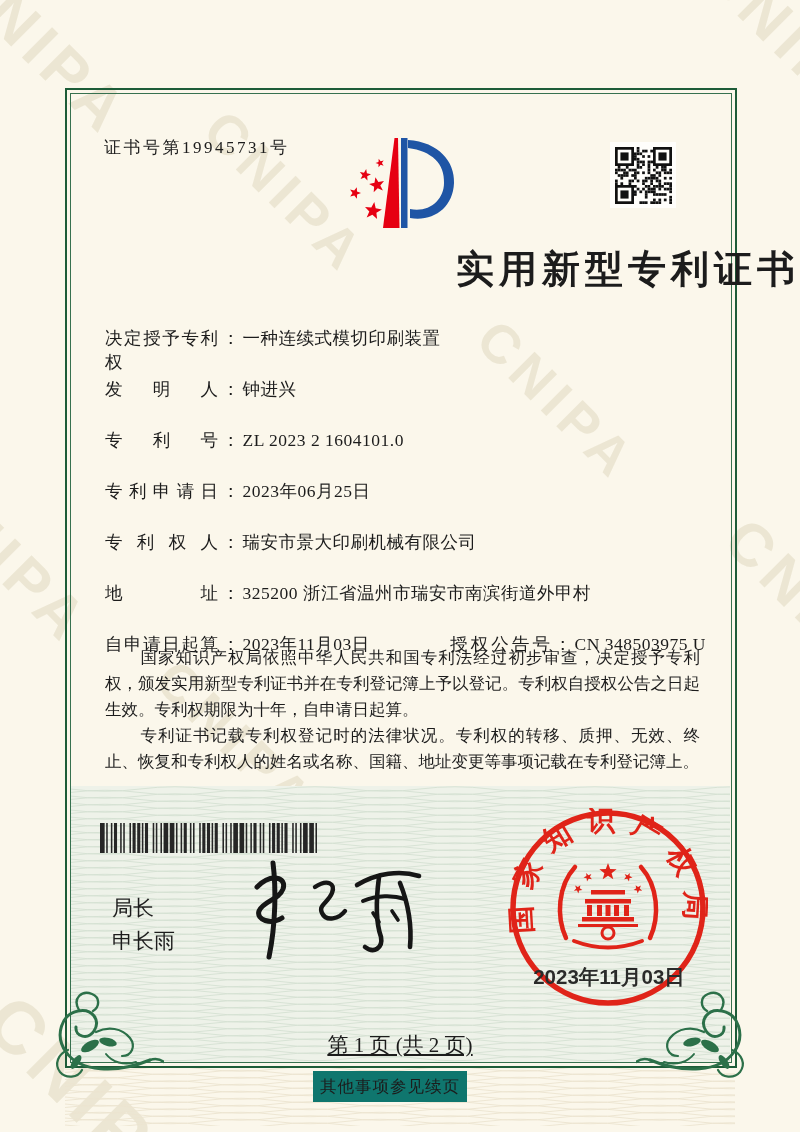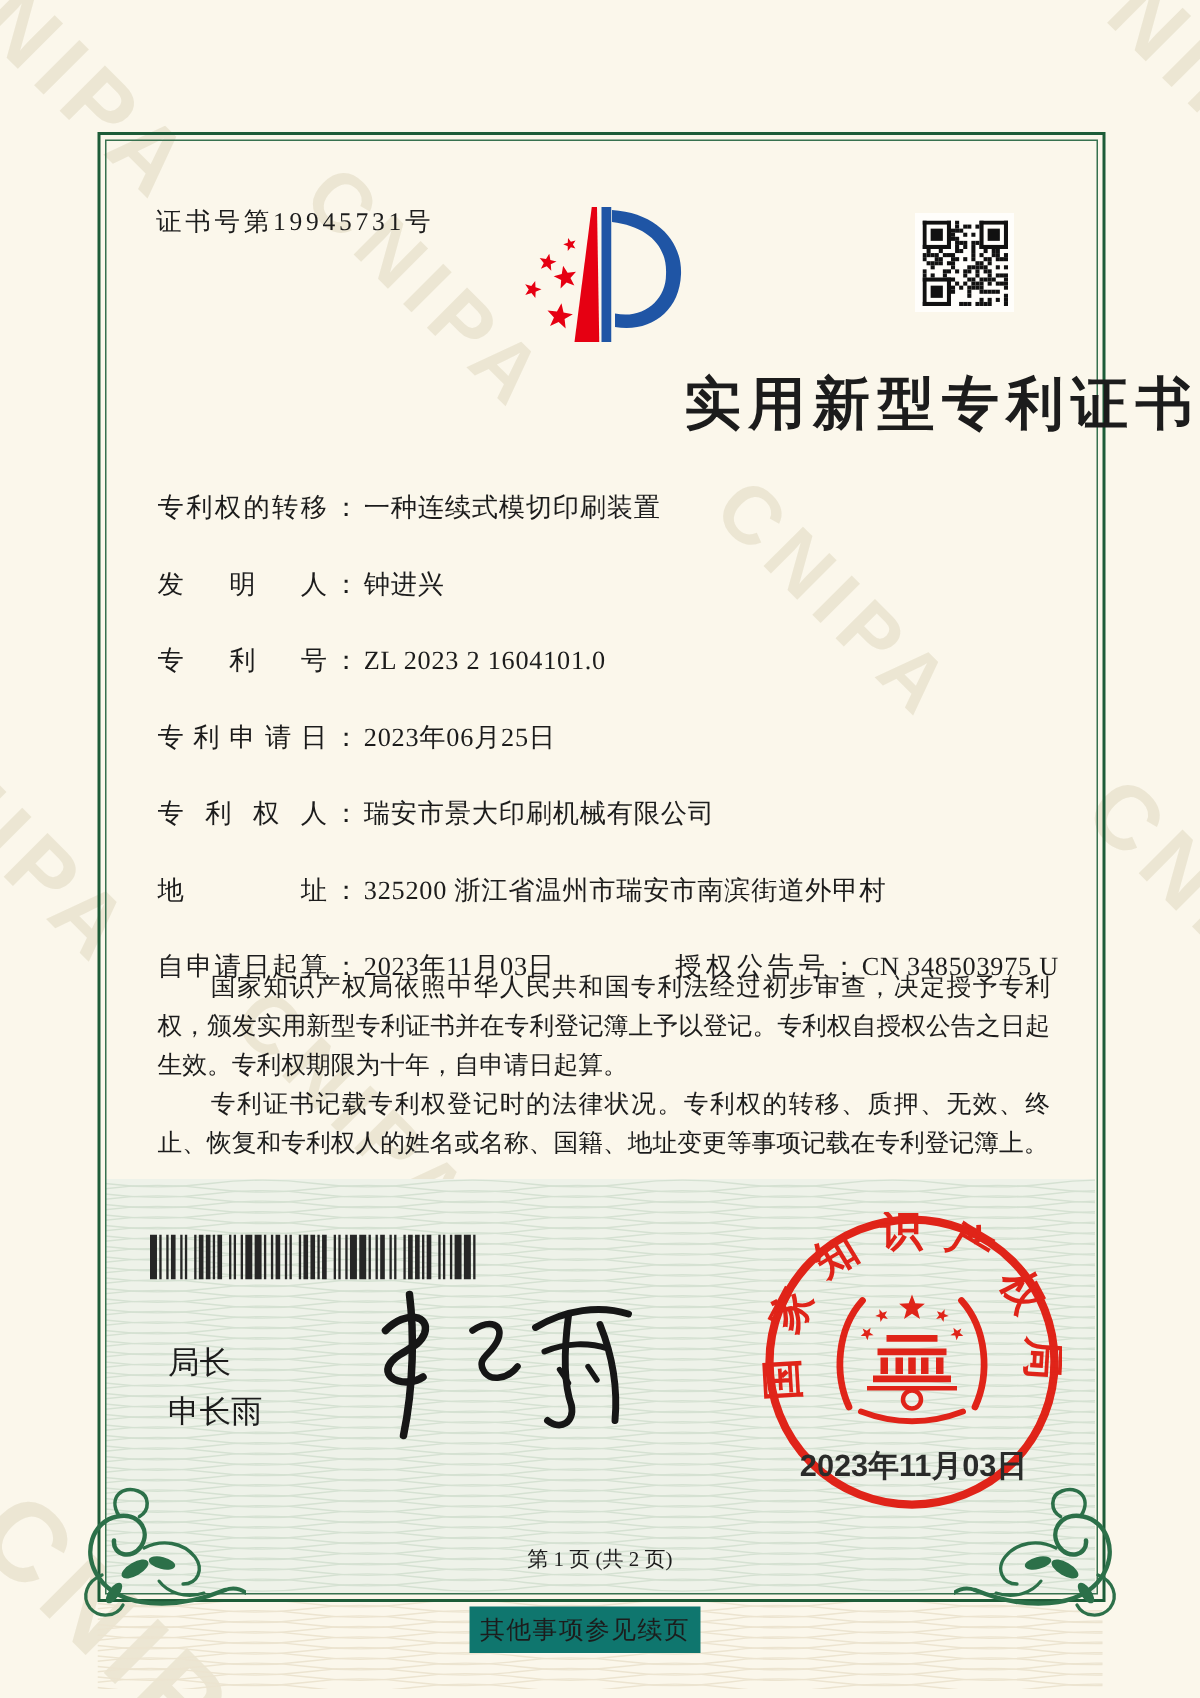--- a/index.html
+++ b/index.html
@@ -43,21 +43,21 @@
   .pair2{position:absolute; left:345px; top:4px; white-space:nowrap;}
   
   .bodytext{position:absolute; left:105px; top:645px; width:595px; font-size:16.5px;
     line-height:26px; text-align:justify; z-index:5;}
   .bodytext p{margin:0; text-indent:2.15em;}
   
   .barcode{position:absolute; left:100px; top:823px; z-index:5;}
   .director{position:absolute; left:112px; top:892px; font-size:21px; line-height:33px; z-index:5;}
   .signature{position:absolute; left:235px; top:855px; z-index:5;}
   .seal{position:absolute; left:508px; top:808px; z-index:6;}
-  .pageind{position:absolute; left:0; right:0; top:1031px; text-align:center; font-size:14px; z-index:5;}
+  .pageind{position:absolute; left:0; right:0; top:1031px; text-align:center; font-size:21px; z-index:5;text-decoration:underline;}
   .note{position:absolute; left:313px; top:1071px; width:154px; height:31px; background:#0f766e;
     display:flex; align-items:center; justify-content:center; font-size:16.5px;
     letter-spacing:1px; z-index:5;}
 </style>
 </head>
 <body>
 
 <div class="page">
 
   <div id="wm-layer">
@@ -376,21 +376,21 @@
         <rect x="38" y="54.28571428571429" width="2.7142857142857144" height="2.7142857142857144" fill="#111"></rect>
         <rect x="40.714285714285715" y="54.28571428571429" width="2.7142857142857144" height="2.7142857142857144" fill="#111"></rect>
         <rect x="43.42857142857143" y="54.28571428571429" width="2.7142857142857144" height="2.7142857142857144" fill="#111"></rect>
         <rect x="54.28571428571429" y="54.28571428571429" width="2.7142857142857144" height="2.7142857142857144" fill="#111"></rect>
       </svg>
   </div>
 
   <div class="title">实用新型专利证书</div>
 
   <div class="fields" id="fields">
-      <div class="frow"><span class="flabel">专利权的转移</span><span class="fcolon">：</span><span class="fvalue">一种连续式模切印刷装置</span></div>
+      <div class="frow"><span class="flabel">决定授予专利权</span><span class="fcolon">：</span><span class="fvalue">一种连续式模切印刷装置</span></div>
       <div class="frow"><span class="flabel">发明人</span><span class="fcolon">：</span><span class="fvalue">钟进兴</span></div>
       <div class="frow"><span class="flabel">专利号</span><span class="fcolon">：</span><span class="fvalue">ZL 2023 2 1604101.0</span></div>
       <div class="frow"><span class="flabel">专利申请日</span><span class="fcolon">：</span><span class="fvalue">2023年06月25日</span></div>
       <div class="frow"><span class="flabel">专利权人</span><span class="fcolon">：</span><span class="fvalue">瑞安市景大印刷机械有限公司</span></div>
       <div class="frow"><span class="flabel">地址</span><span class="fcolon">：</span><span class="fvalue">325200 浙江省温州市瑞安市南滨街道外甲村</span></div>
       <div class="frow"><span class="flabel">自申请日起算</span><span class="fcolon">：</span><span class="fvalue">2023年11月03日</span><span class="pair2"><span class="flabel w5">授权公告号</span><span class="fcolon">：</span><span class="fvalue">CN 348503975 U</span></span></div>
     </div>
 
   <div class="bodytext">
     <p>国家知识产权局依照中华人民共和国专利法经过初步审查，决定授予专利权，颁发实用新型专利证书并在专利登记簿上予以登记。专利权自授权公告之日起生效。专利权期限为十年，自申请日起算。</p>

